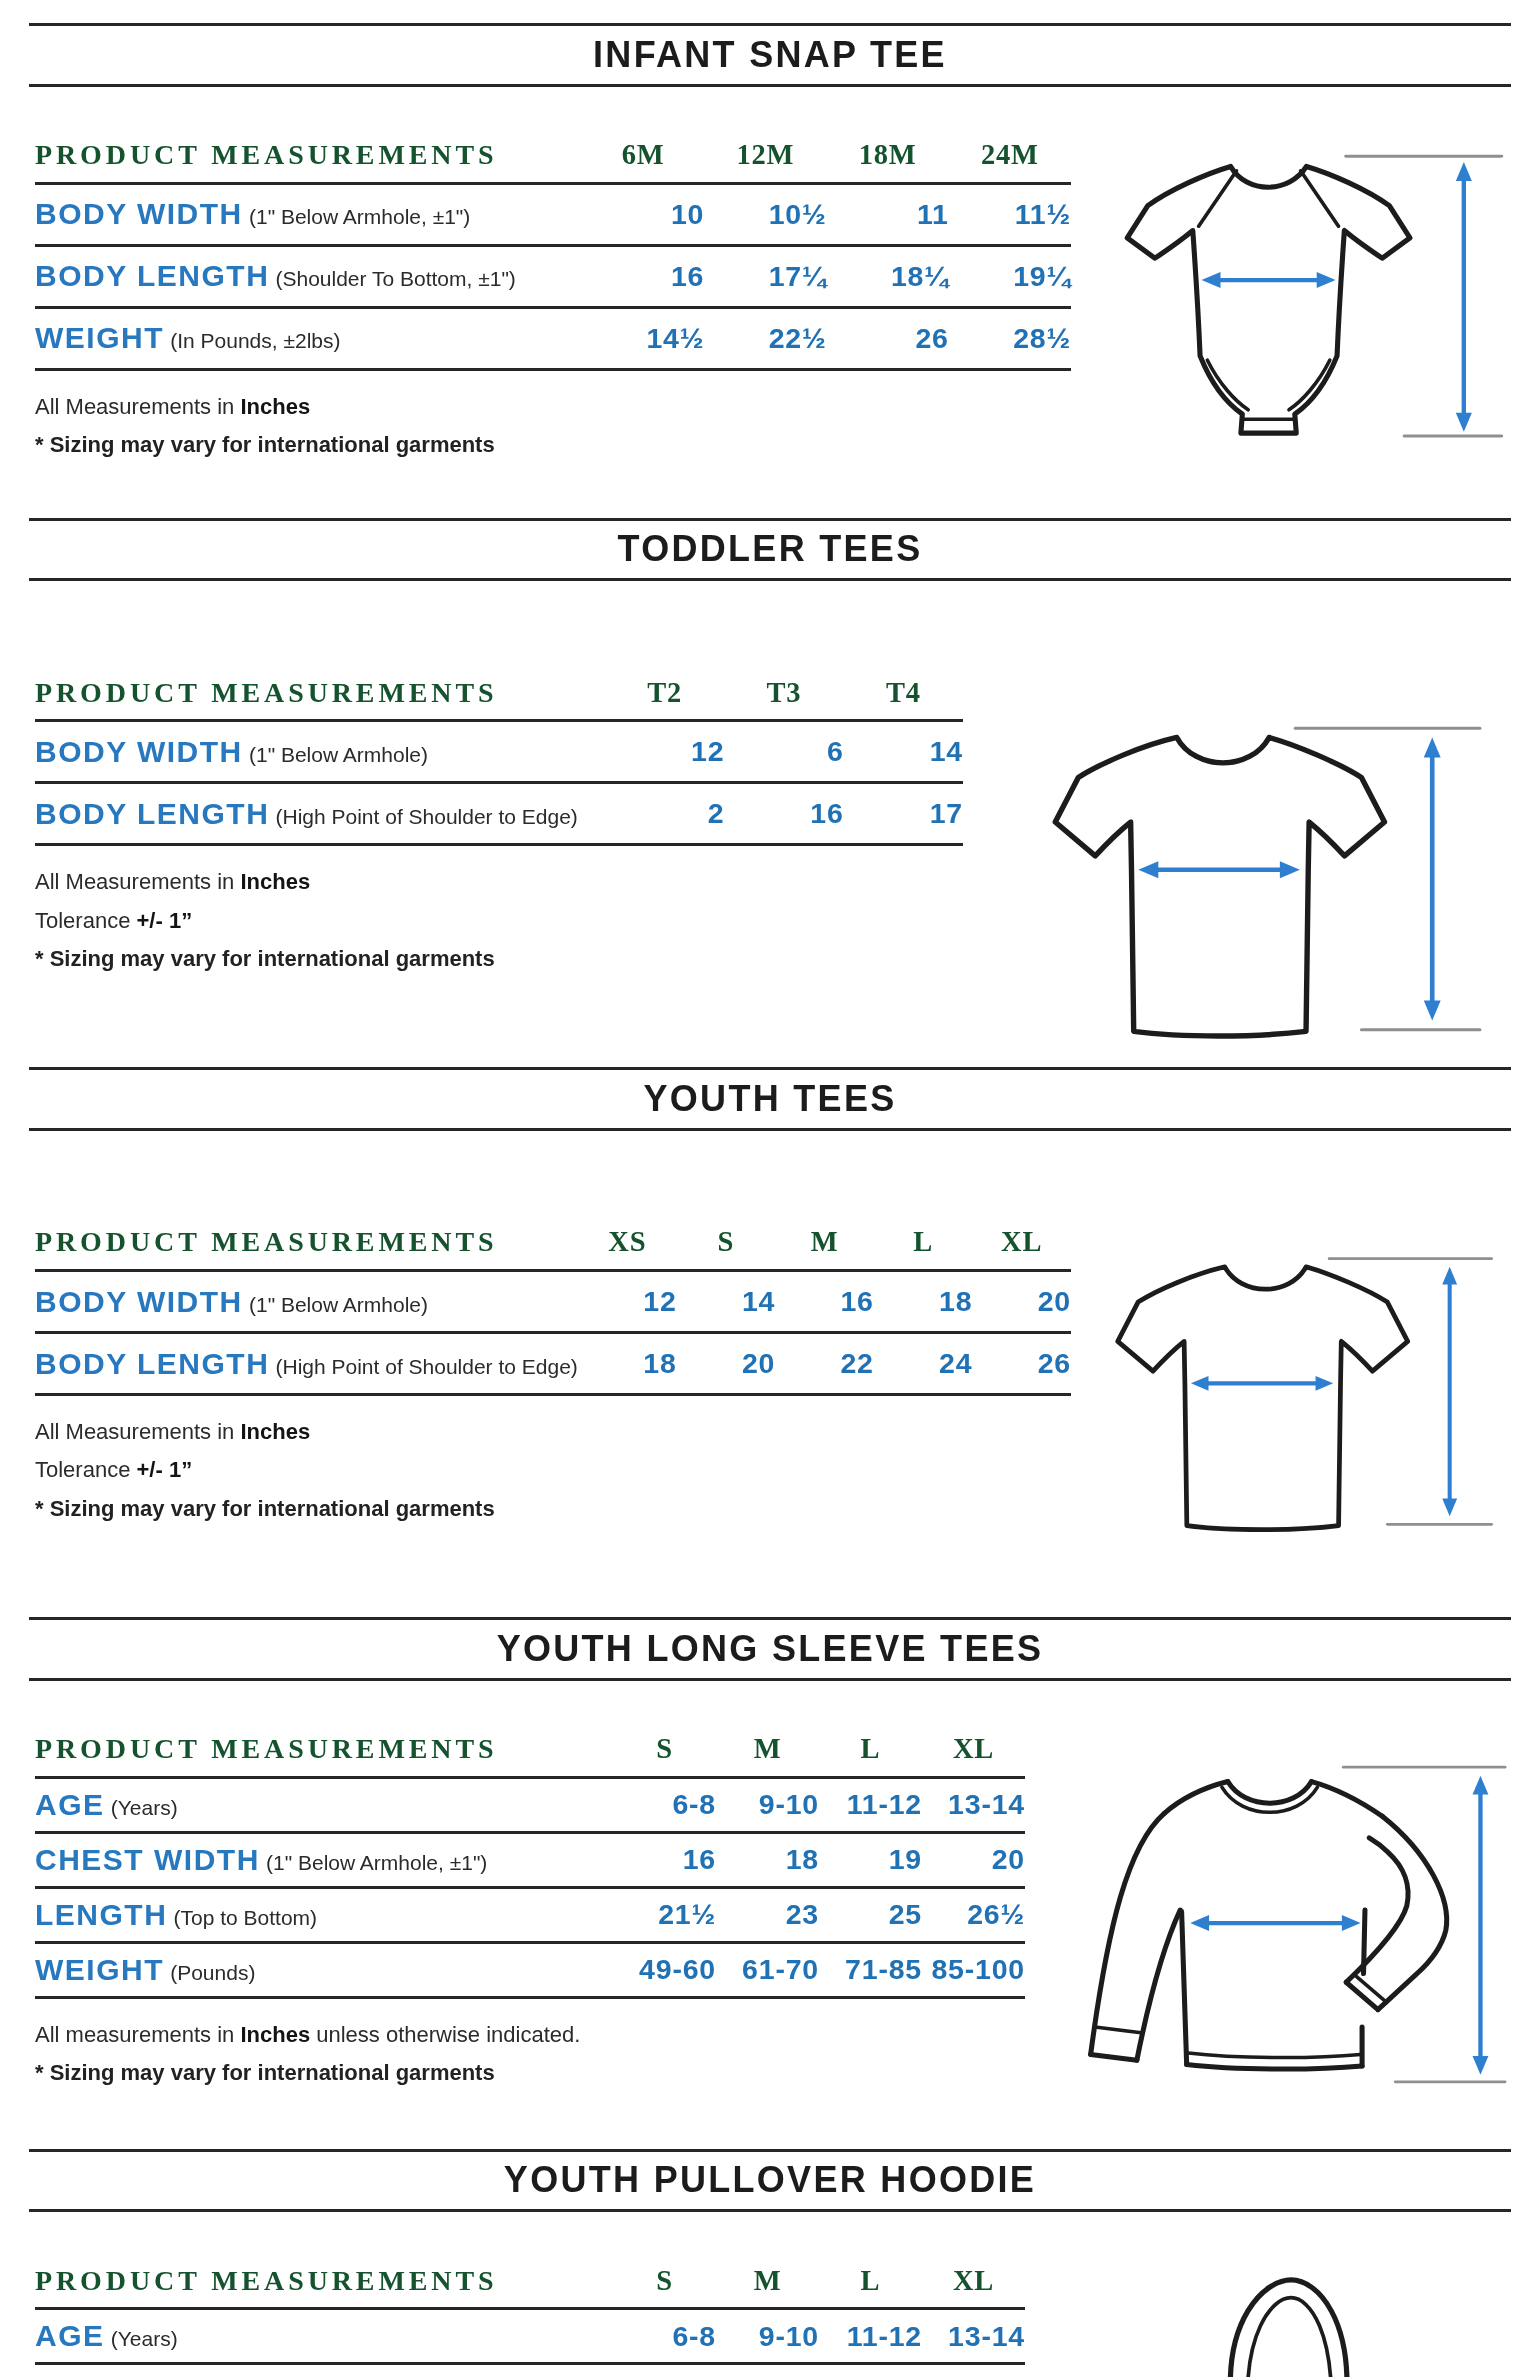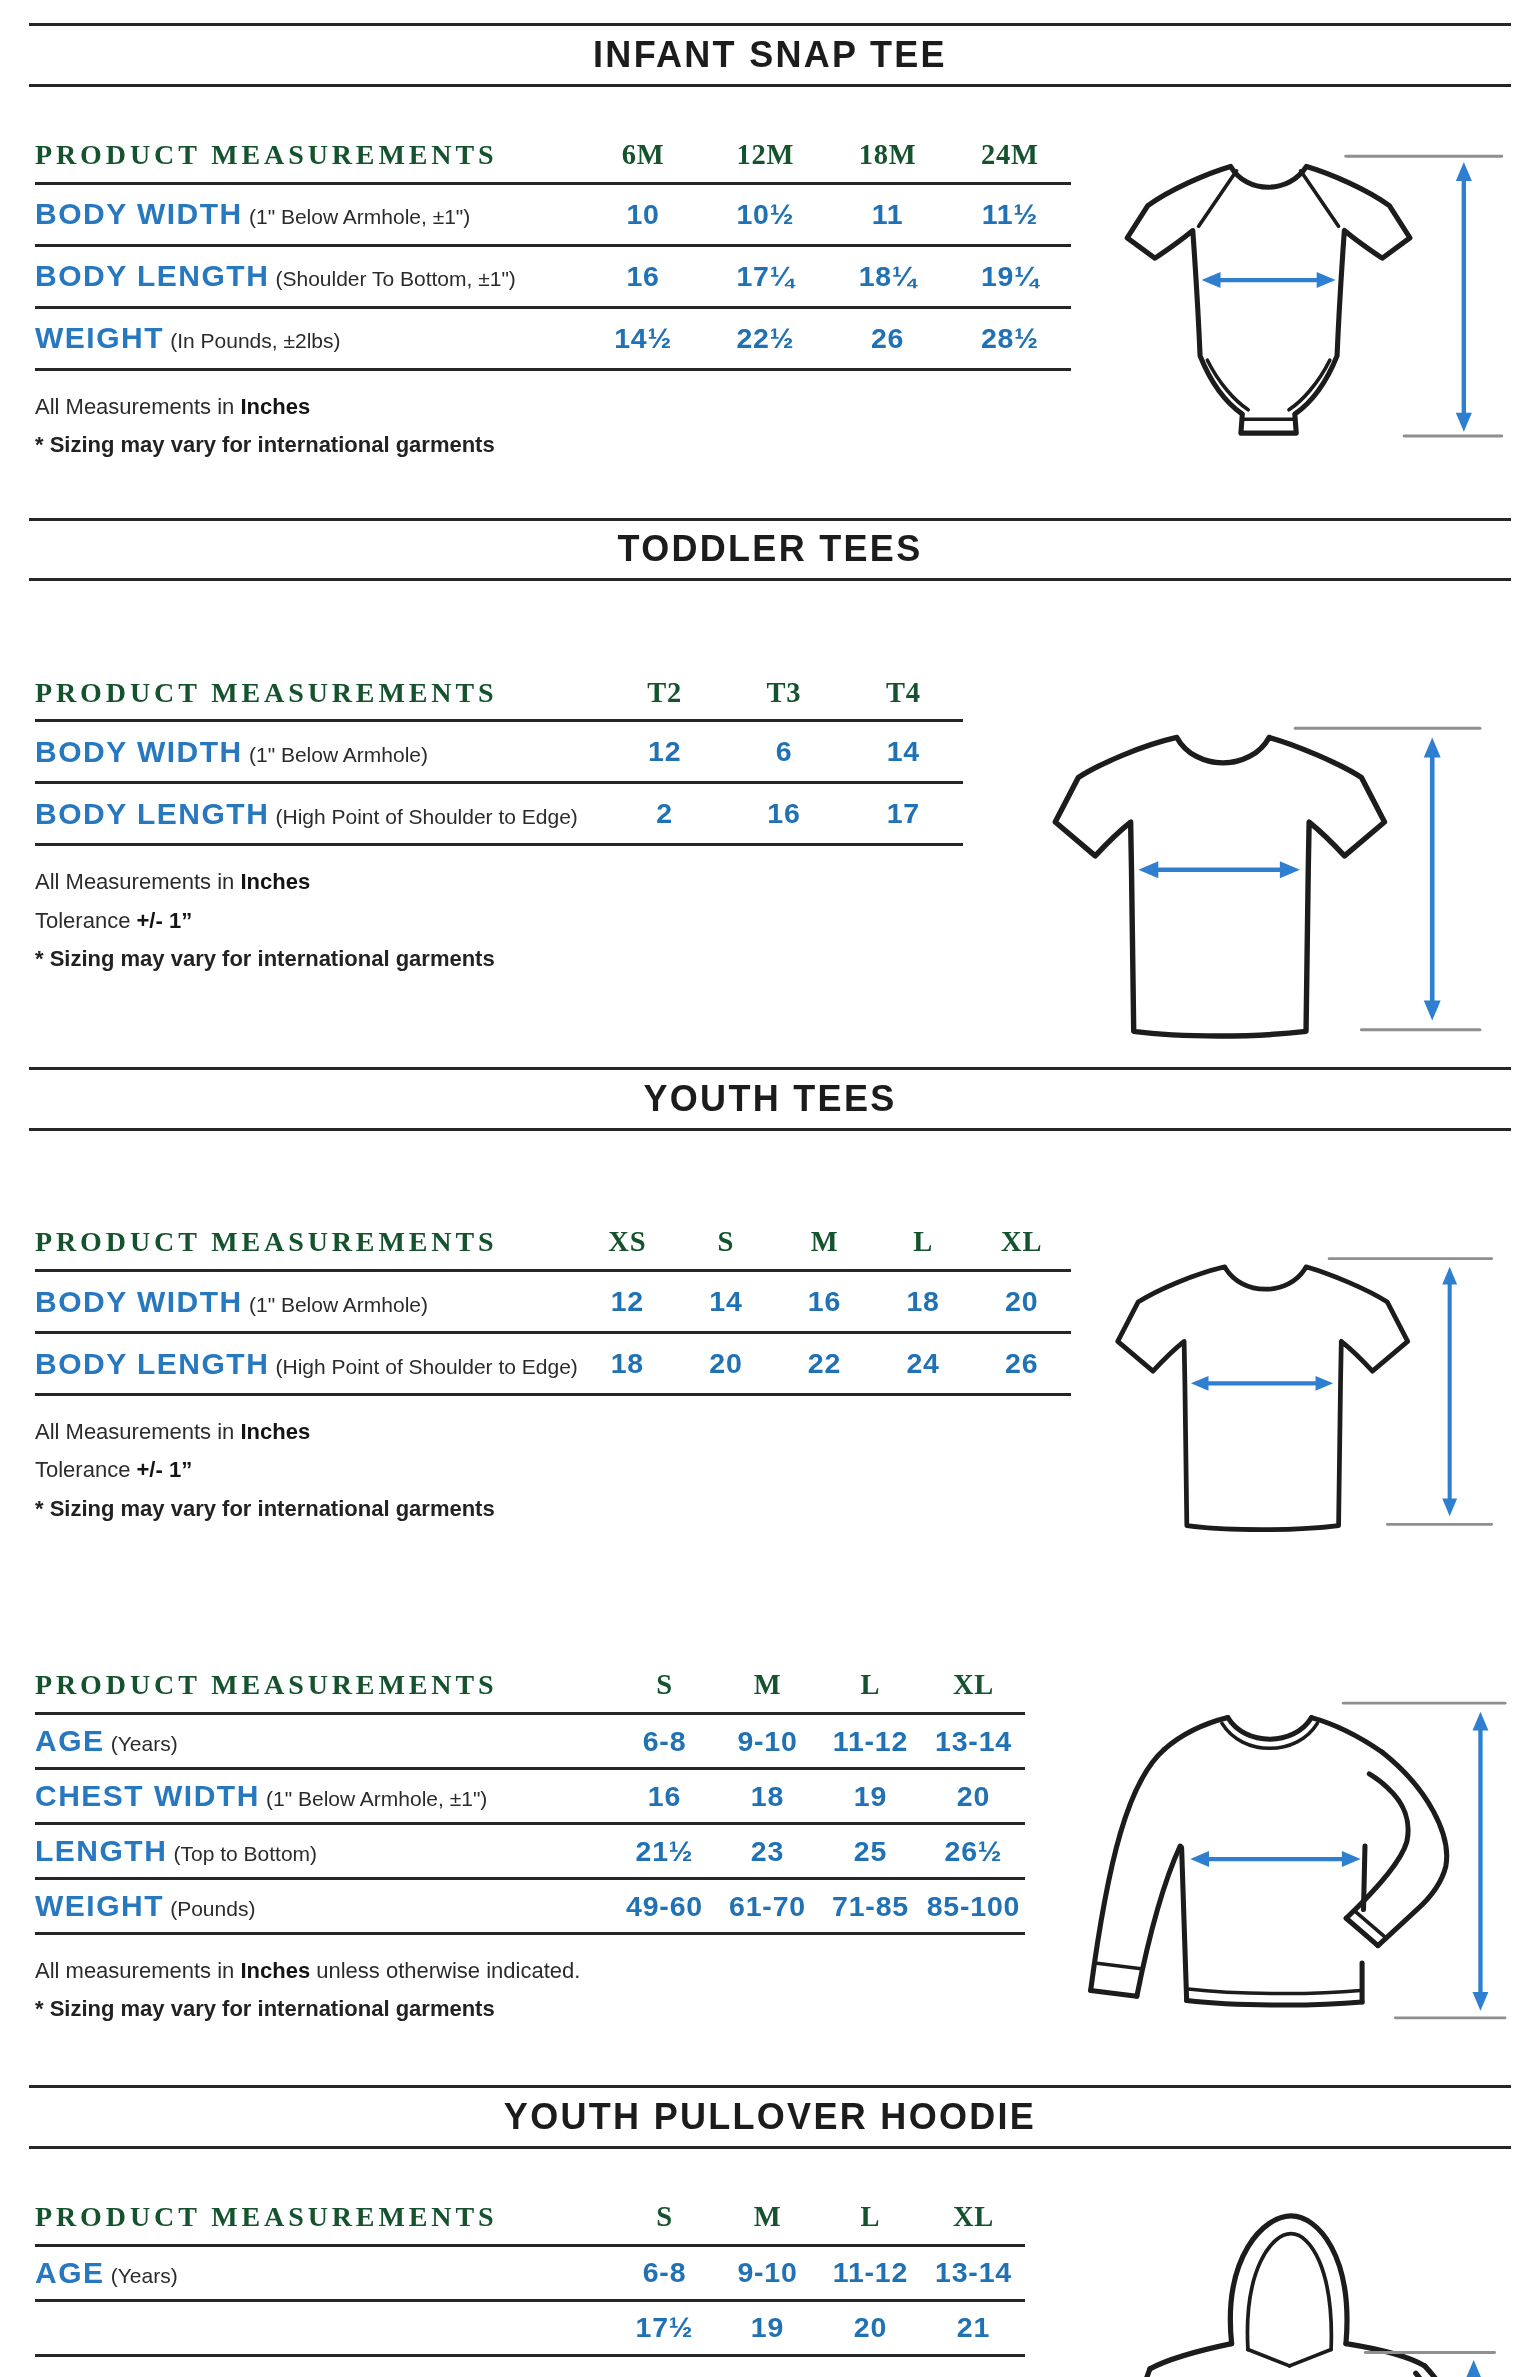--- a/index.html
+++ b/index.html
@@ -23,21 +23,21 @@
   table.meas thead th{
     border-bottom:3.9px solid #262626;font-size:28.5px;font-weight:800;color:#14532d;
     text-align:center;padding:6.2px 0 10.8px;letter-spacing:0.8px;vertical-align:bottom;font-family:Liberation Serif, serif;
   }
   table.meas thead th.lbl{text-align:left;letter-spacing:3.9px;font-size:28px}
   table.meas tbody td{border-bottom:3.1px solid #262626;vertical-align:middle}
   .rows3 tbody td{height:62px}
   .rows4 tbody td{height:55px}
   td.lbl .rowlabel{color:#2878c0;font-weight:800;font-size:30px;letter-spacing:1.5px;white-space:nowrap}
   td.lbl .rownote{color:#2b2b2b;font-size:21px;margin-left:6.2px;white-space:nowrap}
-  td.val{color:#2171b5;font-weight:800;font-size:28.5px;text-align:center;letter-spacing:0.8px}
+  td.val{color:#2171b5;font-weight:800;font-size:28.5px;text-align:right;letter-spacing:0.8px}
   .t1{width:1036px}.t1 col.c0{width:547px}
   .t2{width:928px}.t2 col.c0{width:570px}
   .t3{width:1036px}.t3 col.c0{width:543px}
   .t4{width:990px}.t4 col.c0{width:578px}
   
   .fns{margin-left:35px;margin-top:23px}
   .fn{font-size:22px;color:#2b2b2b;line-height:26px;margin-bottom:12.3px}
   .fn b{font-weight:800;color:#141414}
   .fn-sizing{font-weight:700;color:#222222}
   
@@ -242,20 +242,23 @@
       <g>
         <line class="blue" x1="528" y1="62" x2="528" y2="390"></line>
         <polygon class="bluehead" points="528,42 517,68 539,68"></polygon>
         <polygon class="bluehead" points="528,410 517,384 539,384"></polygon>
       </g>
     </svg>
   </div>
 </section>
 
 <section>
+  <div class="band">
+    <h2 class="band-title">YOUTH LONG SLEEVE TEES</h2>
+  </div>
   <div class="content" style="height:422px">
     <table class="meas t4 rows4" style="margin-top:46px">
       <colgroup>
           <col class="c0">
           <col>
           <col>
           <col>
           <col>
         </colgroup>
       <thead>

